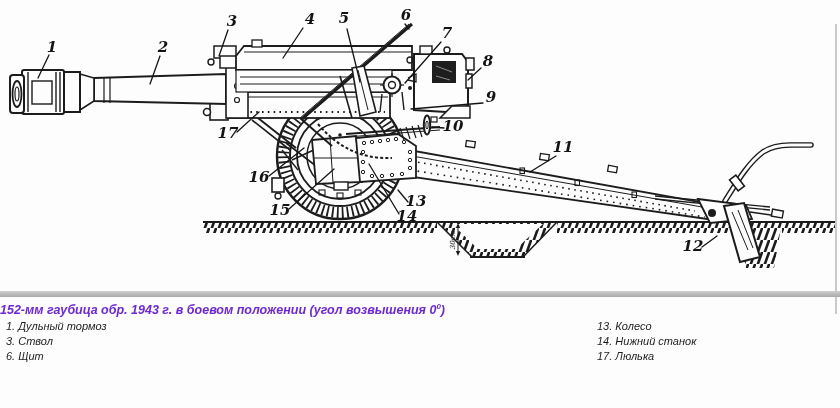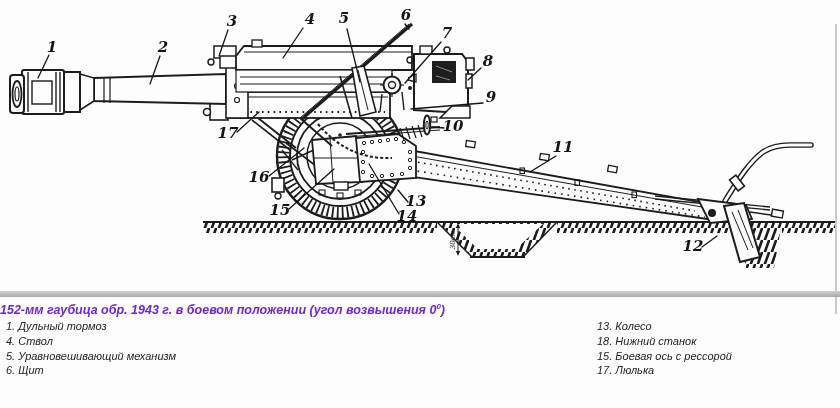--- a/index.html
+++ b/index.html
@@ -264,27 +264,25 @@
   </div>
 
   <div class="right-border"></div>
   <div class="divider"></div>
 
   <div class="caption-title"><span>152-мм гаубица обр. 1943 г. в боевом положении (угол возвышения 0</span><sup>0</sup><span>)</span></div>
 
   <div class="legend-col col1">
     <ul>
       <li>1. Дульный тормоз</li>
-      <li>4. Ствол</li>
-      <li>5. Уравновешивающий механизм</li>
+      <li>3. Ствол</li>
       <li>6. Щит</li>
     </ul>
   </div>
   <div class="legend-col col3">
     <ul>
       <li>13. Колесо</li>
-      <li>18. Нижний станок</li>
-      <li>15. Боевая ось с рессорой</li>
+      <li>14. Нижний станок</li>
       <li>17. Люлька</li>
     </ul>
   </div>
 
 </div>
 
 </body></html>

